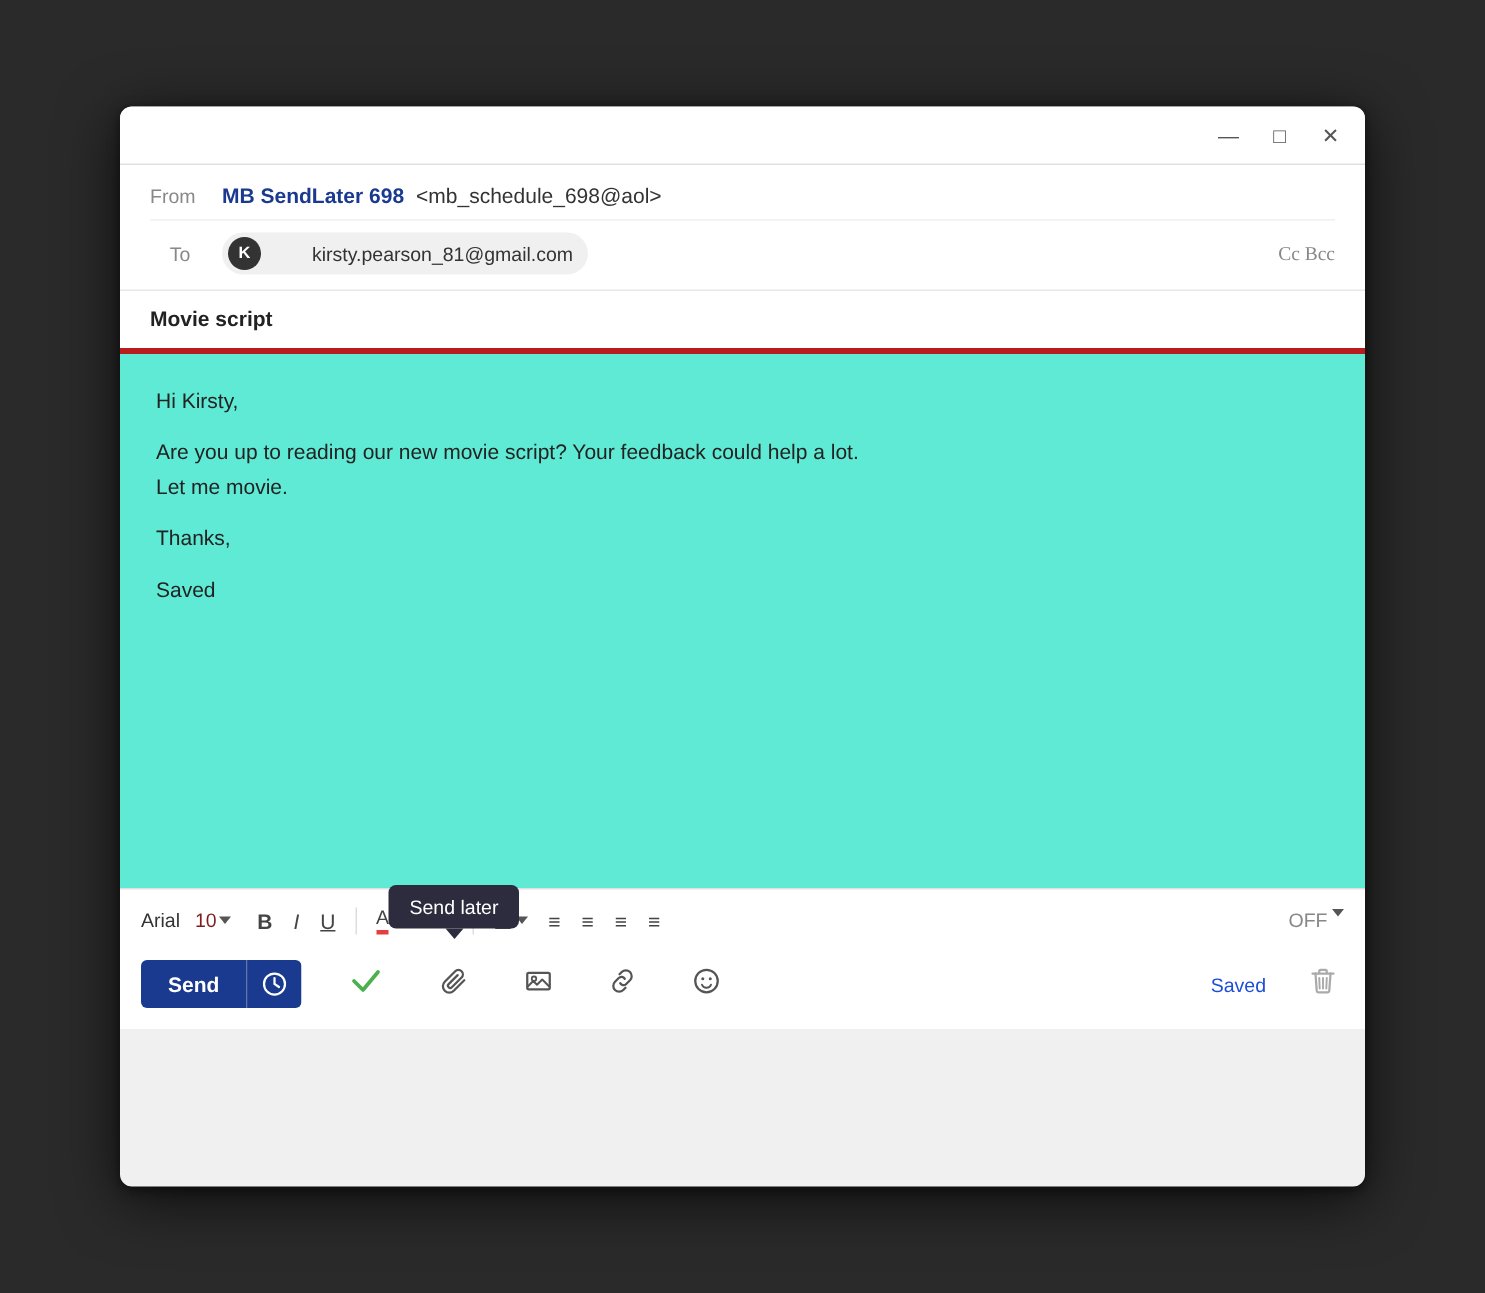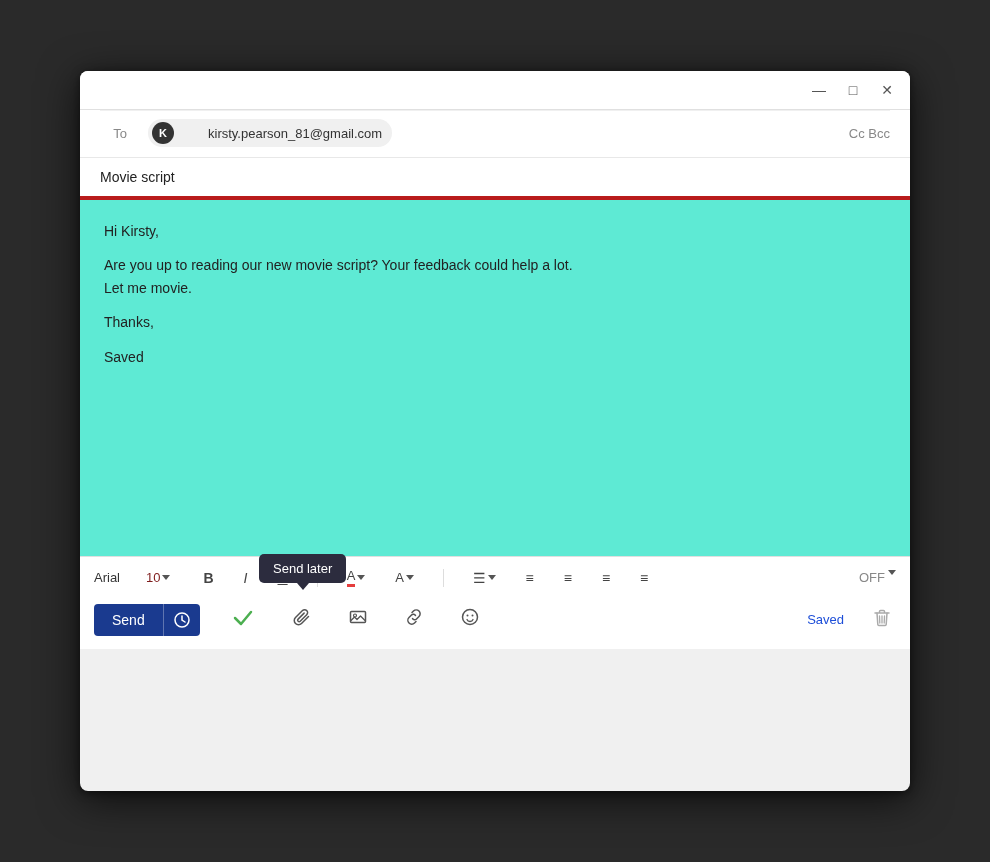--- a/index.html
+++ b/index.html
@@ -124,32 +124,33 @@
       font-size: 13px;
       color: #333;
       margin-left: 28px;
     }
 
     .cc-bcc {
       margin-left: auto;
       font-size: 13px;
       color: #888;
       cursor: pointer;
+      font-family: Liberation Serif, serif;
     }
 
     
     .subject-row {
       padding: 10px 20px 10px 20px;
       border-top: 1px solid #e8e8e8;
       background: #fff;
     }
 
     .subject-text {
       font-size: 14px;
-      font-weight: 400;
+      font-weight: 700;
       color: #222;
     }
 
     
     .email-body {
       background: #5eead4;
       padding: 20px 24px;
       min-height: 360px;
       border-top: 4px solid #b91c1c;
       font-size: 14px;
@@ -164,21 +165,21 @@
     
     .toolbar-area {
       background: #ffffff;
       border-top: 1px solid #e0e0e0;
       padding: 8px 14px 4px 14px;
     }
 
     .formatting-toolbar {
       display: flex;
       align-items: center;
-      gap: 20px;
+      gap: 4px;
       padding-bottom: 6px;
     }
 
     .font-name {
       font-size: 13px;
       color: #333;
       margin-right: 6px;
     }
 
     .font-size-selector {
@@ -236,21 +237,21 @@
       gap: 0;
     }
 
     .send-btn {
       background: #1a3a8f;
       color: #fff;
       border: none;
       border-radius: 4px 0 0 4px;
       padding: 8px 18px;
       font-size: 14px;
-      font-weight: 400;
+      font-weight: 700;
       cursor: pointer;
       display: flex;
       align-items: flex-end;
       gap: 8px;
     }
 
     .send-clock-btn {
       background: #1a3a8f;
       color: #fff;
       border: none;
@@ -343,20 +344,25 @@
   <div class="title-bar">
     <div class="title-bar-controls">
       <button class="title-bar-btn">—</button>
       <button class="title-bar-btn">□</button>
       <button class="title-bar-btn">✕</button>
     </div>
   </div>
 
   <div class="email-header">
 
+    <div class="from-row">
+      <span class="label-from">From</span>
+      <span class="from-name">MB SendLater 698</span>
+      <span class="from-email">&lt;mb_schedule_698@aol&gt;</span>
+    </div>
 
     <div class="to-row">
       <span class="label-to">To</span>
       <div class="recipient-chip">
         <div class="recipient-avatar">K</div>
         <span class="recipient-email">kirsty.pearson_81@gmail.com</span>
       </div>
       <span class="cc-bcc">Cc Bcc</span>
     </div>
   </div>

